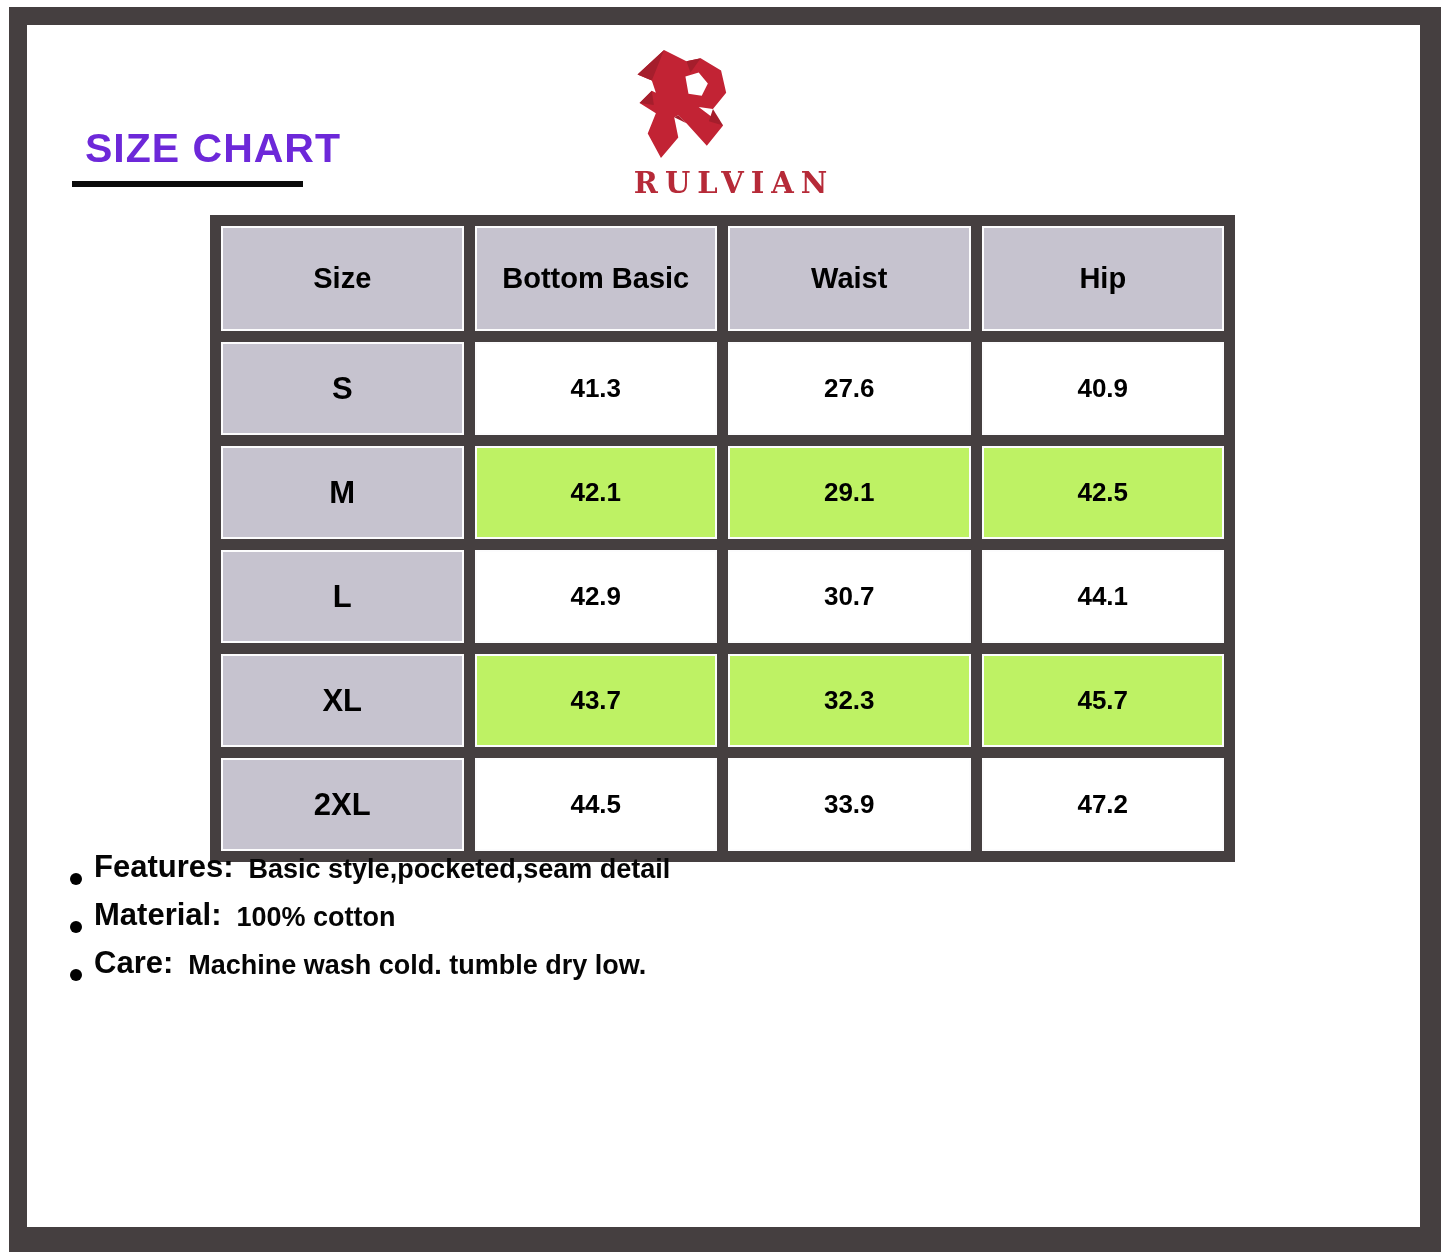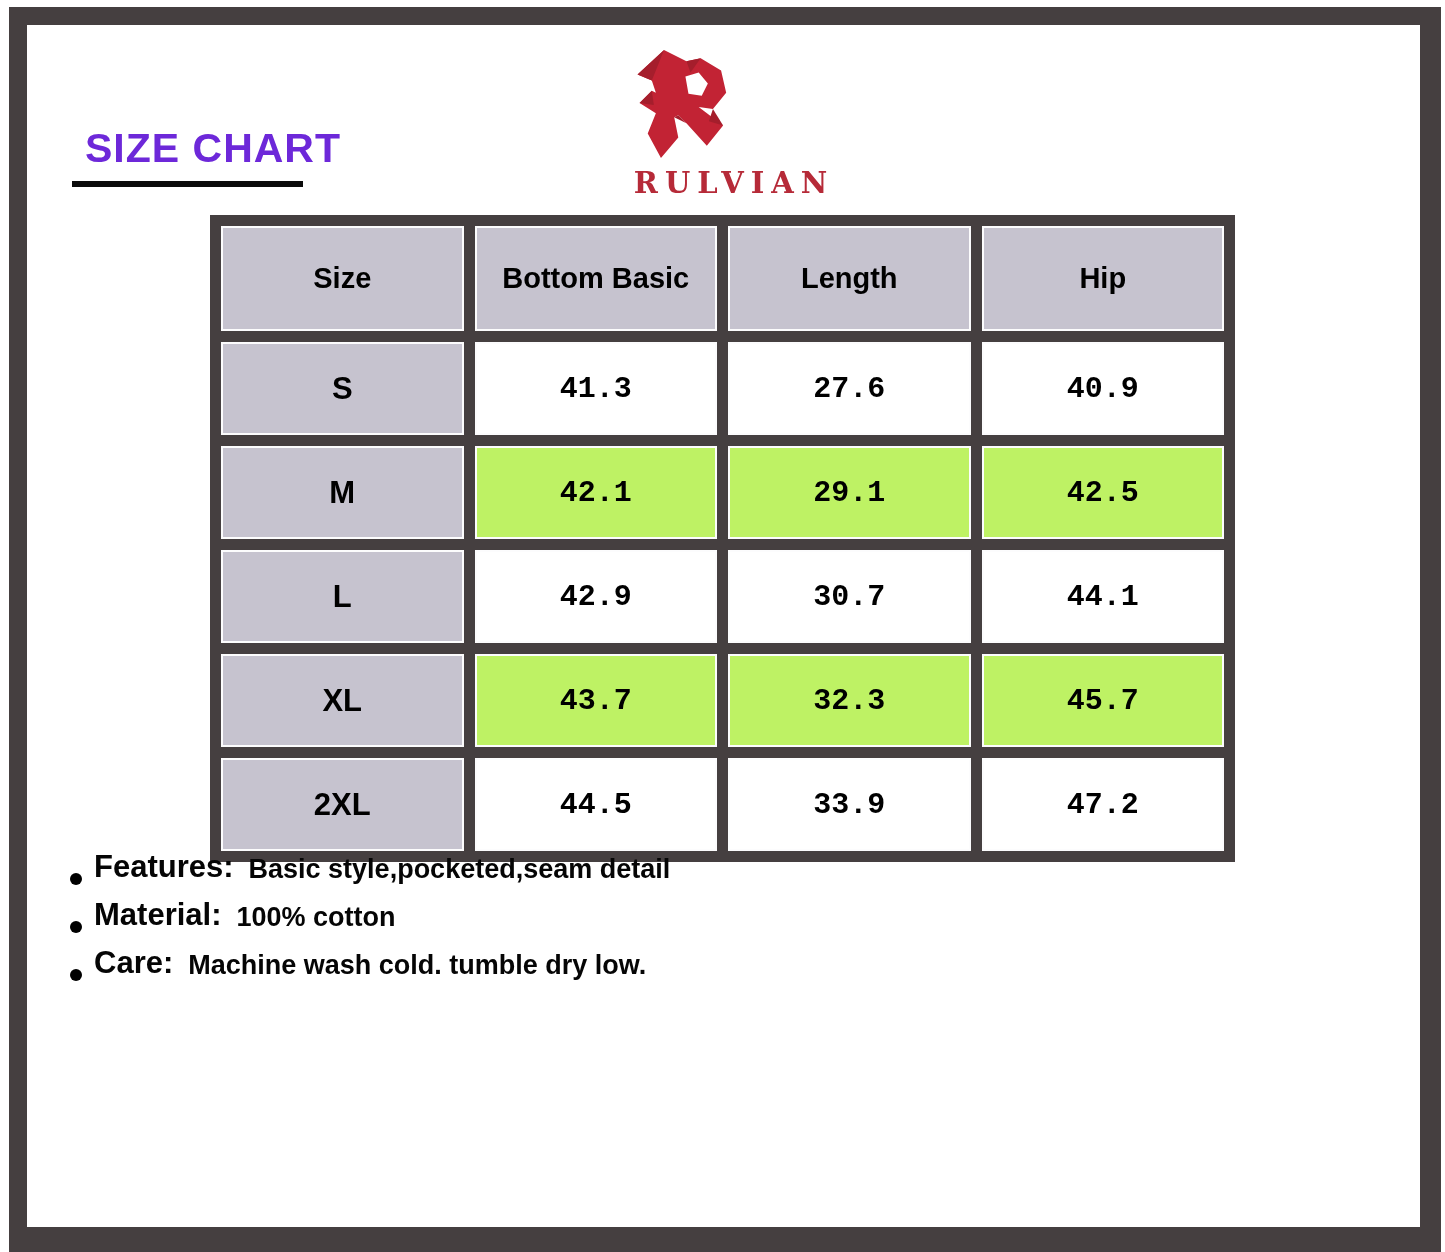--- a/index.html
+++ b/index.html
@@ -74,22 +74,21 @@
     font-size: 29px;
   }
   .size-table tbody th {
     height: 81px;
     background: #c6c3cf;
     font-size: 31px;
   }
   .size-table tbody td {
     height: 81px;
     background: #ffffff;
-    font-size: 30px;
-    font-family: Liberation Mono, monospace;
+    font-size: 26px;
   }
   .size-table tbody tr.alt td { background: #bef264; }
   .details {
     position: absolute;
     left: 70px; top: 849px;
   }
   .detail-row {
     display: flex;
     align-items: flex-end;
     height: 36px;
@@ -136,21 +135,21 @@
       <polygon fill="#a51e2c" points="84,58 94,74 80,70"></polygon>
     </svg>
     <div class="wordmark">RULVIAN</div>
   </div>
 
   <table class="size-table">
     <thead>
       <tr>
           <th>Size</th>
           <th>Bottom Basic</th>
-          <th>Length</th>
+          <th>Waist</th>
           <th>Hip</th>
         </tr>
     </thead>
     <tbody>
         <tr>
           <th>S</th>
           <td>41.3</td>
           <td>27.6</td>
           <td>40.9</td>
         </tr>

